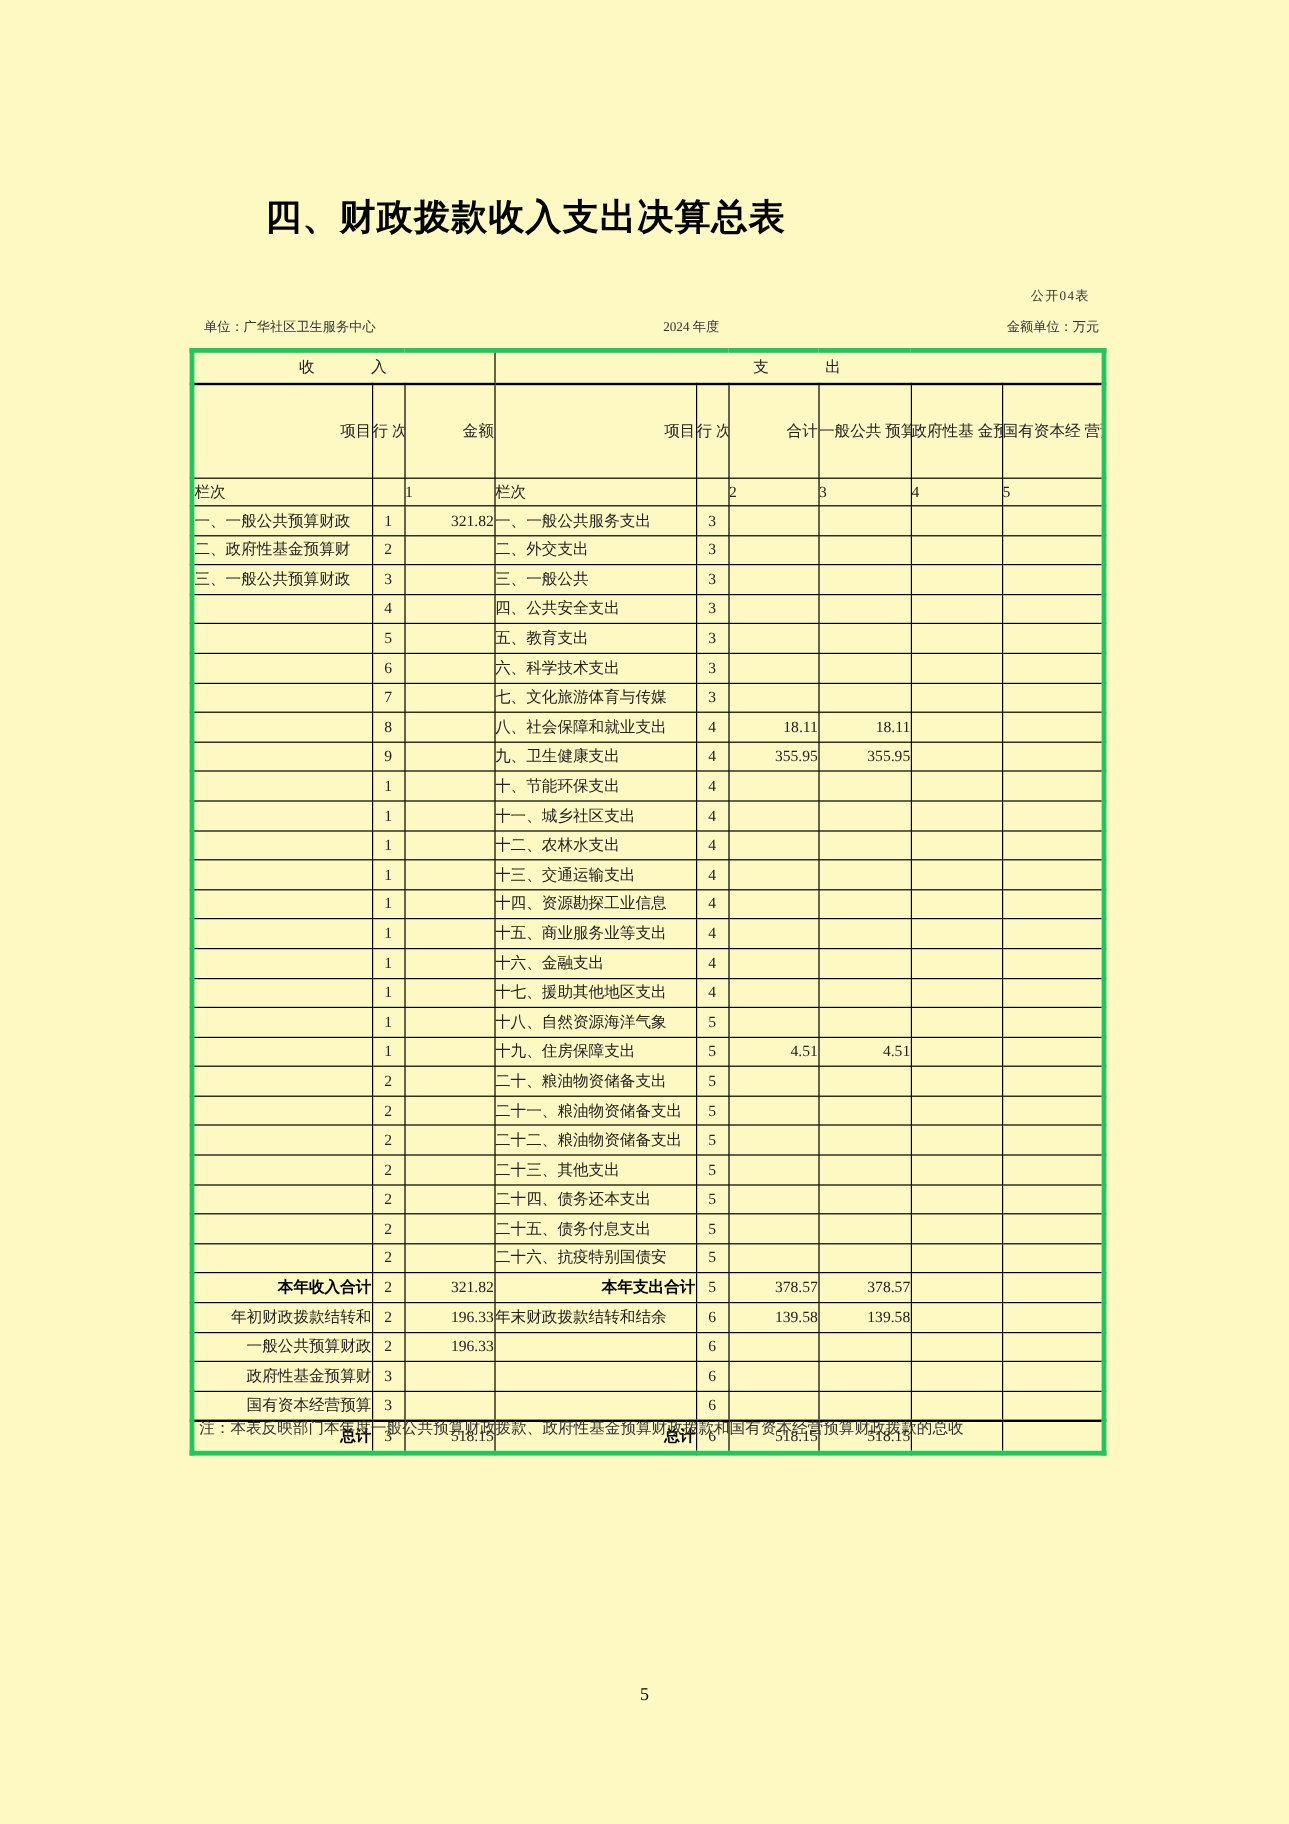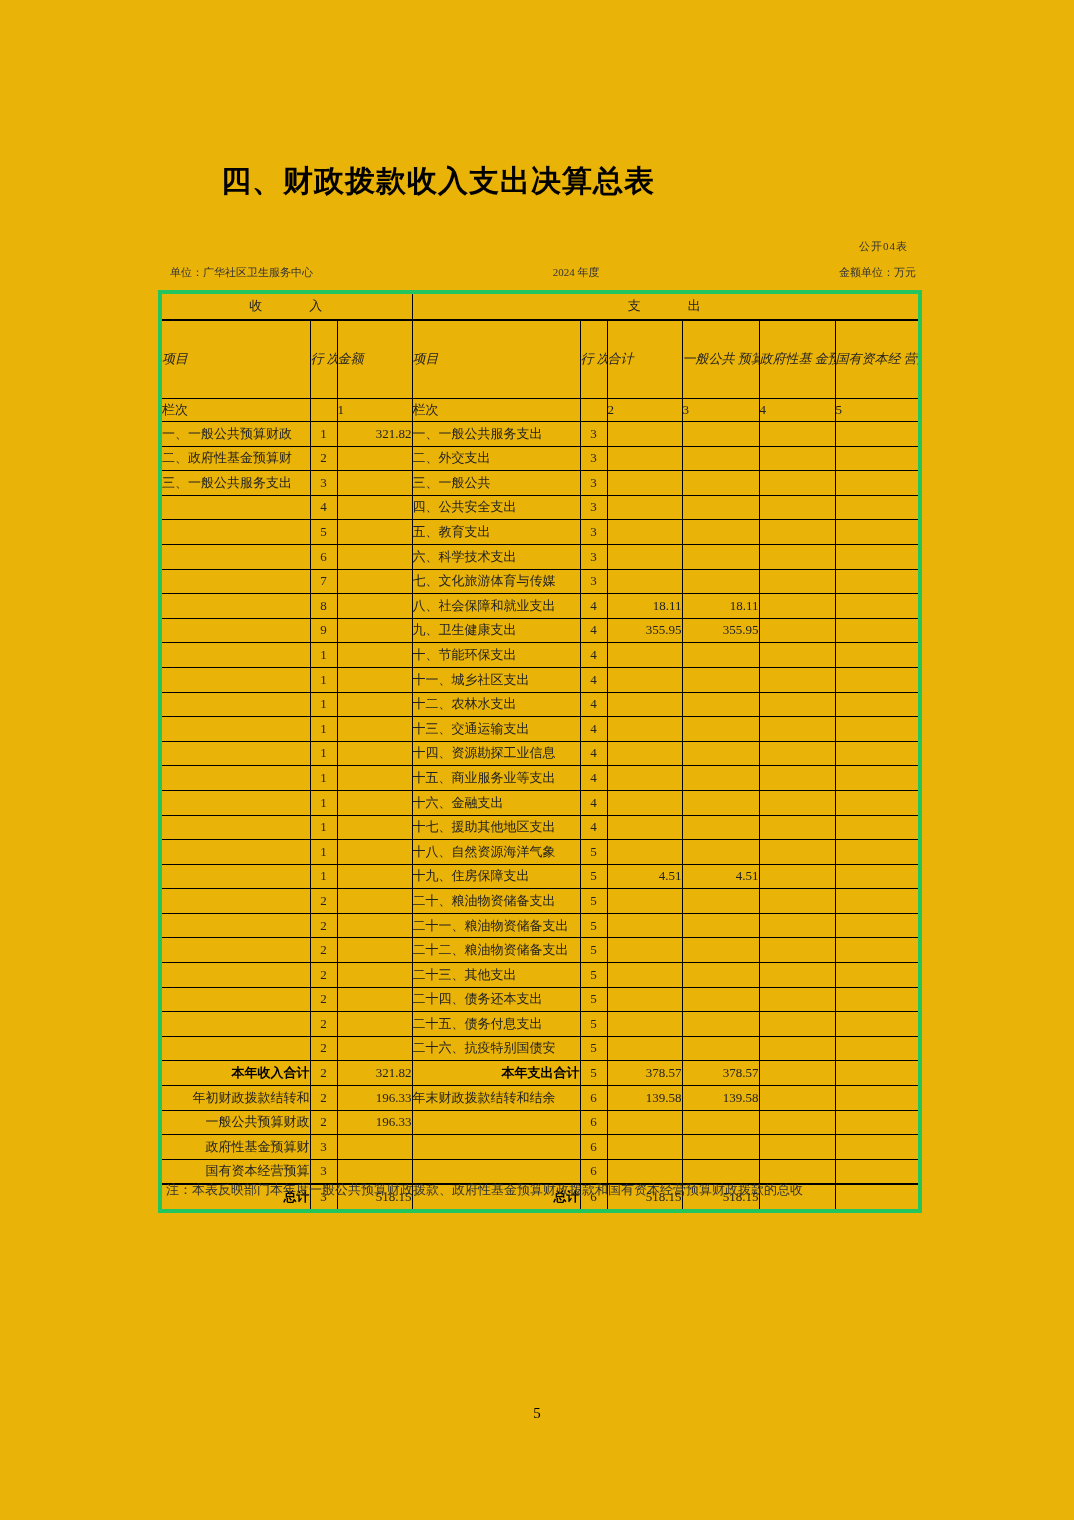--- a/index.html
+++ b/index.html
@@ -2,21 +2,21 @@
 <html><head>
 <meta charset="utf-8">
 <style>
   html,body{margin:0;padding:0;background:#ffffff;}
   body{
     width:1074px;height:1520px;
     font-family:"Liberation Serif","DejaVu Serif",serif;
     color:#222;
     position:relative;
   }
-  .page{position:relative;width:1074px;height:1520px;background:#eab308;overflow:hidden;}
+  .page{position:relative;width:1074px;height:1520px;background:#fef9c3;overflow:hidden;}
   .title{
     position:absolute;left:221px;top:161px;margin:0;
     font-family:"DejaVu Sans","Liberation Sans",sans-serif;
     font-size:30px;font-weight:bold;color:#000;letter-spacing:1px;white-space:nowrap;
   }
   .form-code{
     position:absolute;top:239px;right:166px;
     font-size:11px;color:#333;letter-spacing:1px;
   }
   .meta-row{
@@ -33,21 +33,21 @@
   }
   table.budget td{
     border:1px solid #000;
     overflow:hidden;white-space:nowrap;
     padding:0;
     height:23.6px;
     line-height:1.1;
   }
   
   tr.sec-row td{height:25px;text-align:center;border-bottom-width:2px;letter-spacing:2px;}
-  tr.hdr-row td{height:77px;text-align:left;font-style:italic;}
+  tr.hdr-row td{height:77px;text-align:right;}
   tr.idx-row td{height:22px;}
   .h-multi{white-space:pre-line;line-height:26px;}
   .h-vert{white-space:pre-line;line-height:30px;}
   
   td.c-item{text-align:left;padding-left:7px;}
   td.c-num{text-align:center;}
   td.c-amt{text-align:right;padding-right:9px;}
   td.center{text-align:right;padding-left:0;}
   td.bold{font-weight:bold;color:#000;}
   td.sec-start{border-left-width:2px;}
@@ -141,21 +141,21 @@
           <td class="c-num">2</td>
           <td class="c-amt"></td>
           <td class="c-item sec-start">二、外交支出</td>
           <td class="c-num">3</td>
           <td class="c-amt"></td>
           <td class="c-amt"></td>
           <td class="c-amt"></td>
           <td class="c-amt"></td>
         </tr>
         <tr>
-          <td class="c-item">三、一般公共服务支出</td>
+          <td class="c-item">三、一般公共预算财政</td>
           <td class="c-num">3</td>
           <td class="c-amt"></td>
           <td class="c-item sec-start">三、一般公共</td>
           <td class="c-num">3</td>
           <td class="c-amt"></td>
           <td class="c-amt"></td>
           <td class="c-amt"></td>
           <td class="c-amt"></td>
         </tr>
         <tr>

